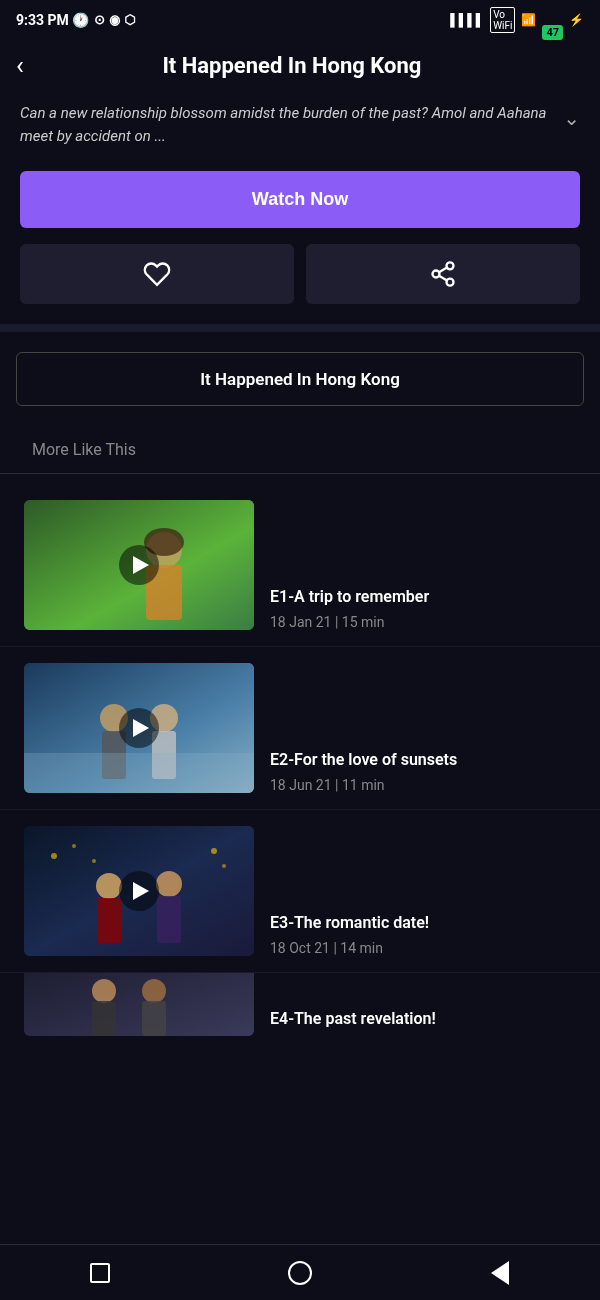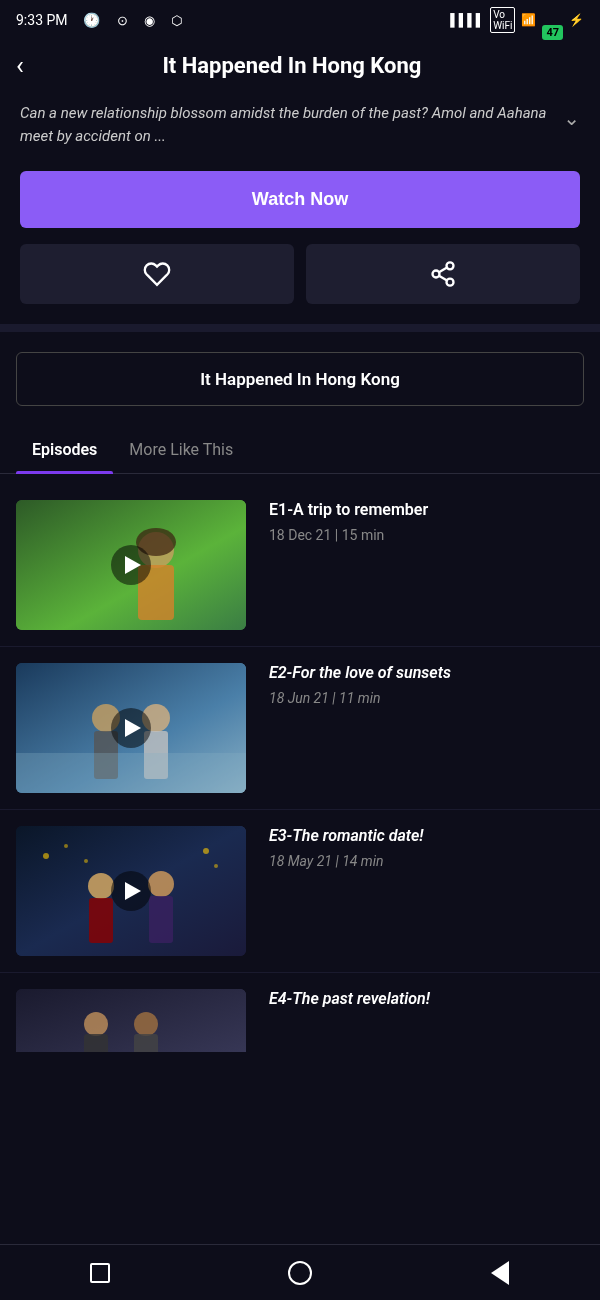--- a/index.html
+++ b/index.html
@@ -17,25 +17,25 @@
     .status-bar {
       display: flex;
       justify-content: space-between;
       align-items: center;
       padding: 8px 16px;
       background: #0d0d1a;
       height: 40px;
     }
     .status-left {
       font-size: 14px;
-      font-weight: 400;
-      color: #fff;
-      display: flex;
-      align-items: flex-end;
-      gap: 16px;
+      font-weight: 700;
+      color: #fff;
+      display: flex;
+      align-items: flex-start;
+      gap: 4px;
     }
     .status-right {
       display: flex;
       align-items: center;
       gap: 6px;
       font-size: 12px;
       color: #fff;
     }
     .battery-box {
       display: inline-flex;
@@ -184,23 +184,23 @@
       background: #7c3aed;
       border-radius: 2px 2px 0 0;
     }
 
     
     .episodes-list {
       padding: 10px 0;
     }
     .episode-item {
       display: flex;
-      align-items: flex-start;
-      padding: 16px 16px;
-      gap: 23px;
+      align-items: flex-end;
+      padding: 16px 24px;
+      gap: 16px;
       cursor: pointer;
     }
     .episode-thumb {
       width: 230px;
       height: 130px;
       border-radius: 6px;
       flex-shrink: 0;
       position: relative;
       overflow: hidden;
     }
@@ -290,21 +290,20 @@
     .nav-back-triangle {
       width: 0;
       height: 0;
       border-style: solid;
       border-width: 12px 18px 12px 0;
       border-color: transparent #fff transparent transparent;
     }
 
     .episode-item + .episode-item {
       border-top: 1px solid #1a1a2e;
-      font-style: italic;
     }
 
     .bottom-spacer {
       height: 70px;
     }
   </style>
 </head>
 <body>
 
 <div class="status-bar">
@@ -355,21 +354,20 @@
   </button>
 </div>
 
 <div class="divider"></div>
 
 <div class="show-title-box">
   <span class="show-title-box-text">It Happened In Hong Kong</span>
 </div>
 
 <div class="tabs">
-  <div class="tab active">Episodes</div>
   <div class="tab">More Like This</div>
 </div>
 
 <div class="episodes-list">
 
   <div class="episode-item">
     <div class="episode-thumb thumb-ep1">
       <svg width="230" height="130" viewBox="0 0 230 130">
         <defs>
           <linearGradient id="g1" x1="0%" y1="0%" x2="100%" y2="100%">
@@ -384,21 +382,21 @@
         <rect x="122" y="65" width="36" height="55" rx="4" fill="#d4822a" opacity="0.8"></rect>
 
         <ellipse cx="140" cy="42" rx="20" ry="14" fill="#3a2010" opacity="0.7"></ellipse>
       </svg>
       <div class="play-icon-overlay">
         <div class="play-triangle"></div>
       </div>
     </div>
     <div class="episode-info">
       <div class="episode-title">E1-A trip to remember</div>
-      <div class="episode-meta">18 Dec 21 | 15 min</div>
+      <div class="episode-meta">18 Jan 21 | 15 min</div>
     </div>
   </div>
 
   <div class="episode-item">
     <div class="episode-thumb thumb-ep2">
       <svg width="230" height="130" viewBox="0 0 230 130">
         <defs>
           <linearGradient id="g2" x1="0%" y1="0%" x2="100%" y2="100%">
             <stop offset="0%" style="stop-color:#1a3a5c"></stop>
             <stop offset="60%" style="stop-color:#4a7fa8"></stop>
@@ -446,21 +444,21 @@
         <rect x="73" y="72" width="24" height="45" rx="3" fill="#8b0000" opacity="0.8"></rect>
         <ellipse cx="145" cy="58" rx="13" ry="13" fill="#c0905a" opacity="0.9"></ellipse>
         <rect x="133" y="70" width="24" height="47" rx="3" fill="#3a2060" opacity="0.8"></rect>
       </svg>
       <div class="play-icon-overlay">
         <div class="play-triangle"></div>
       </div>
     </div>
     <div class="episode-info">
       <div class="episode-title">E3-The romantic date!</div>
-      <div class="episode-meta">18 May 21 | 14 min</div>
+      <div class="episode-meta">18 Oct 21 | 14 min</div>
     </div>
   </div>
 
   <div class="episode-item" style="overflow:hidden; max-height: 80px;">
     <div class="episode-thumb thumb-ep4" style="height:80px;">
       <svg width="230" height="80" viewBox="0 0 230 80">
         <defs>
           <linearGradient id="g4" x1="0%" y1="0%" x2="100%" y2="100%">
             <stop offset="0%" style="stop-color:#1a1a2e"></stop>
             <stop offset="100%" style="stop-color:#3a3a5a"></stop>

